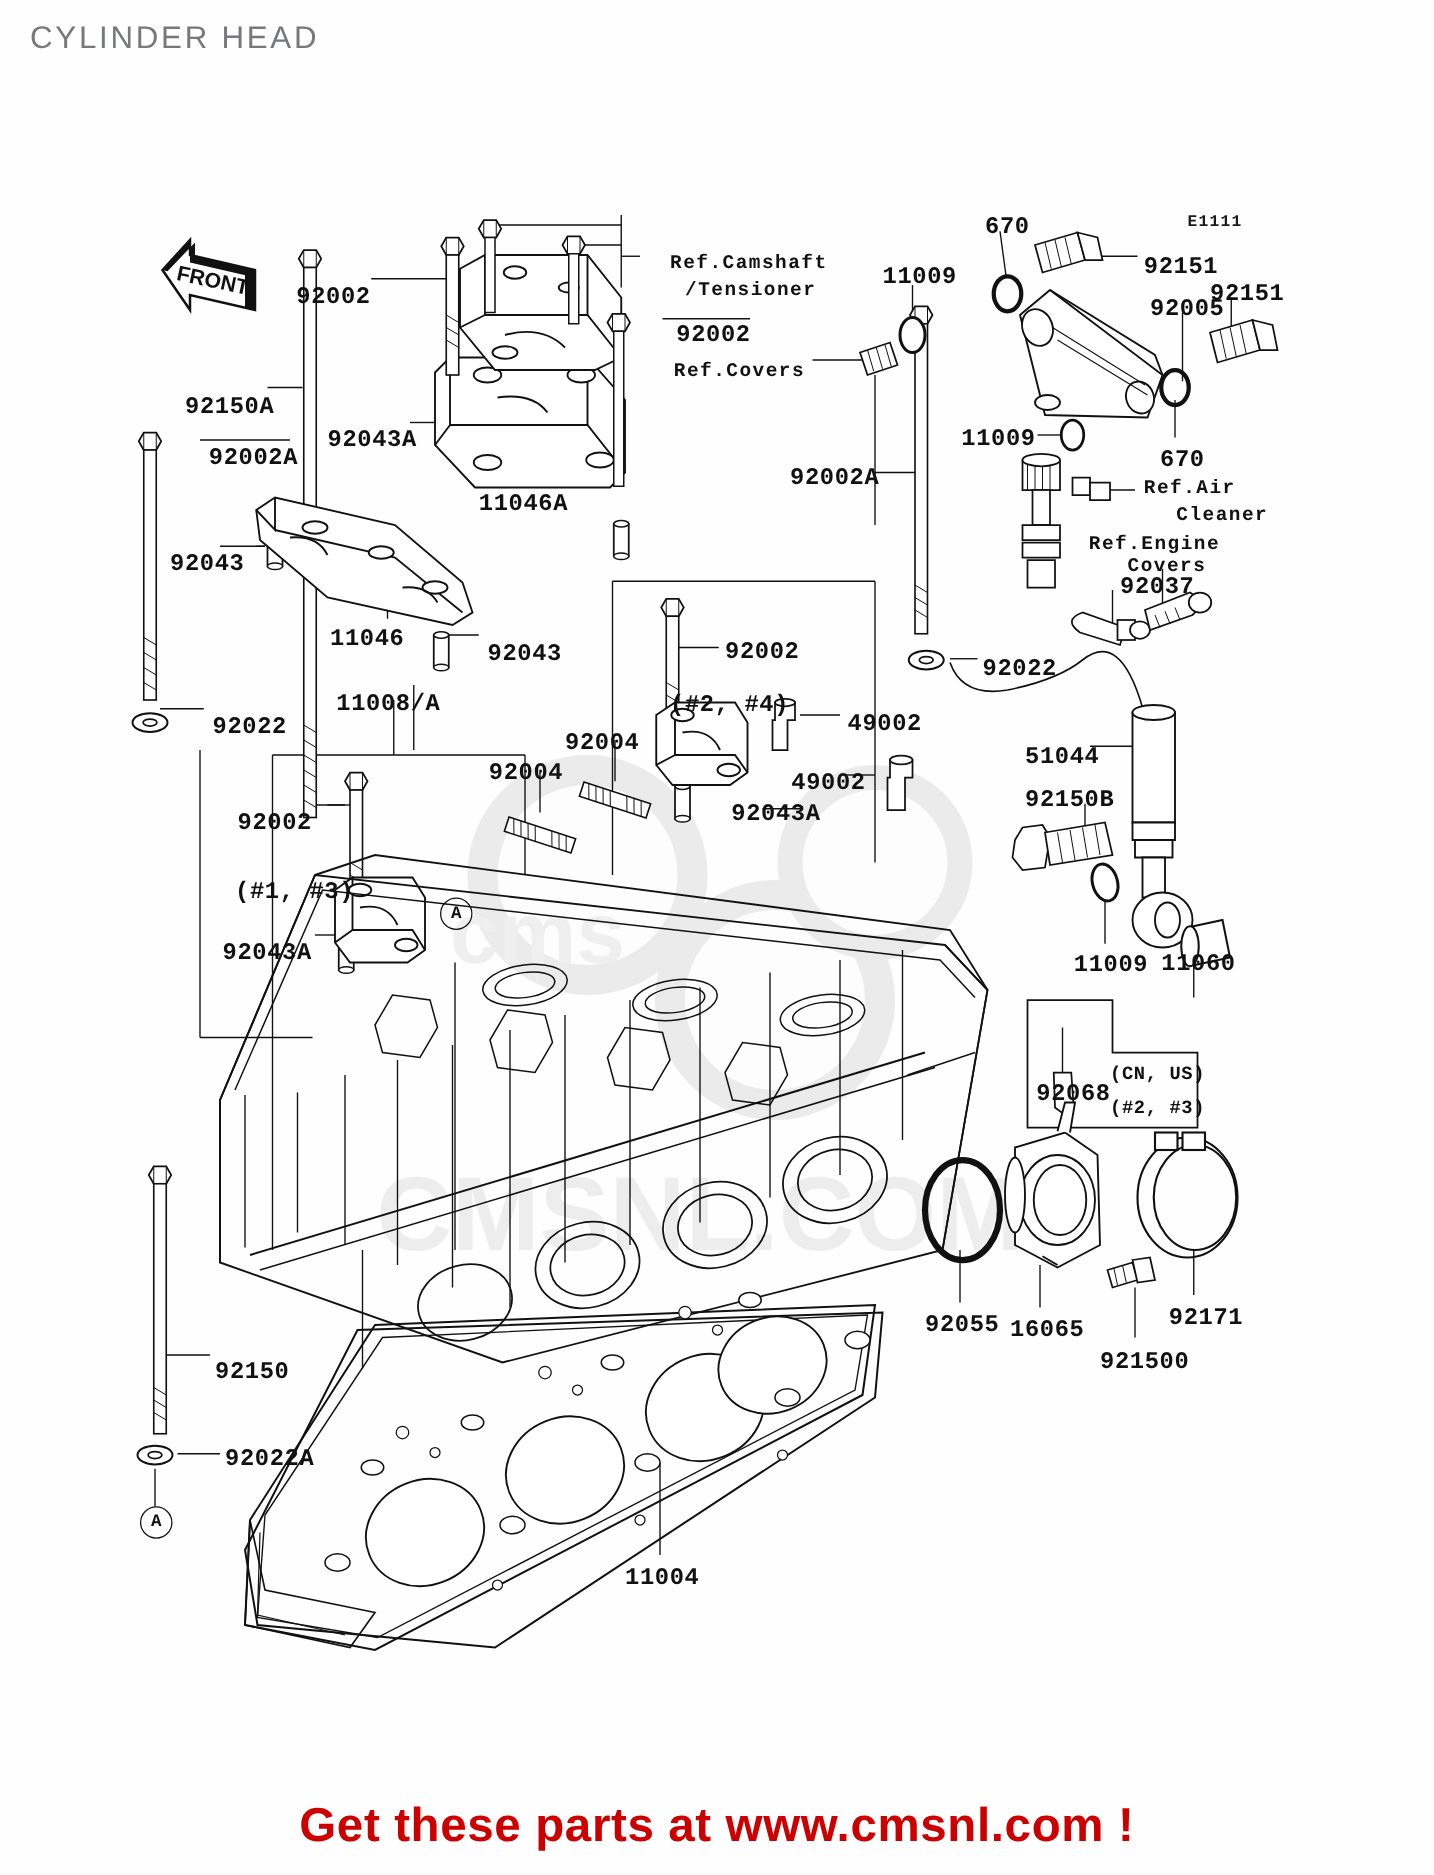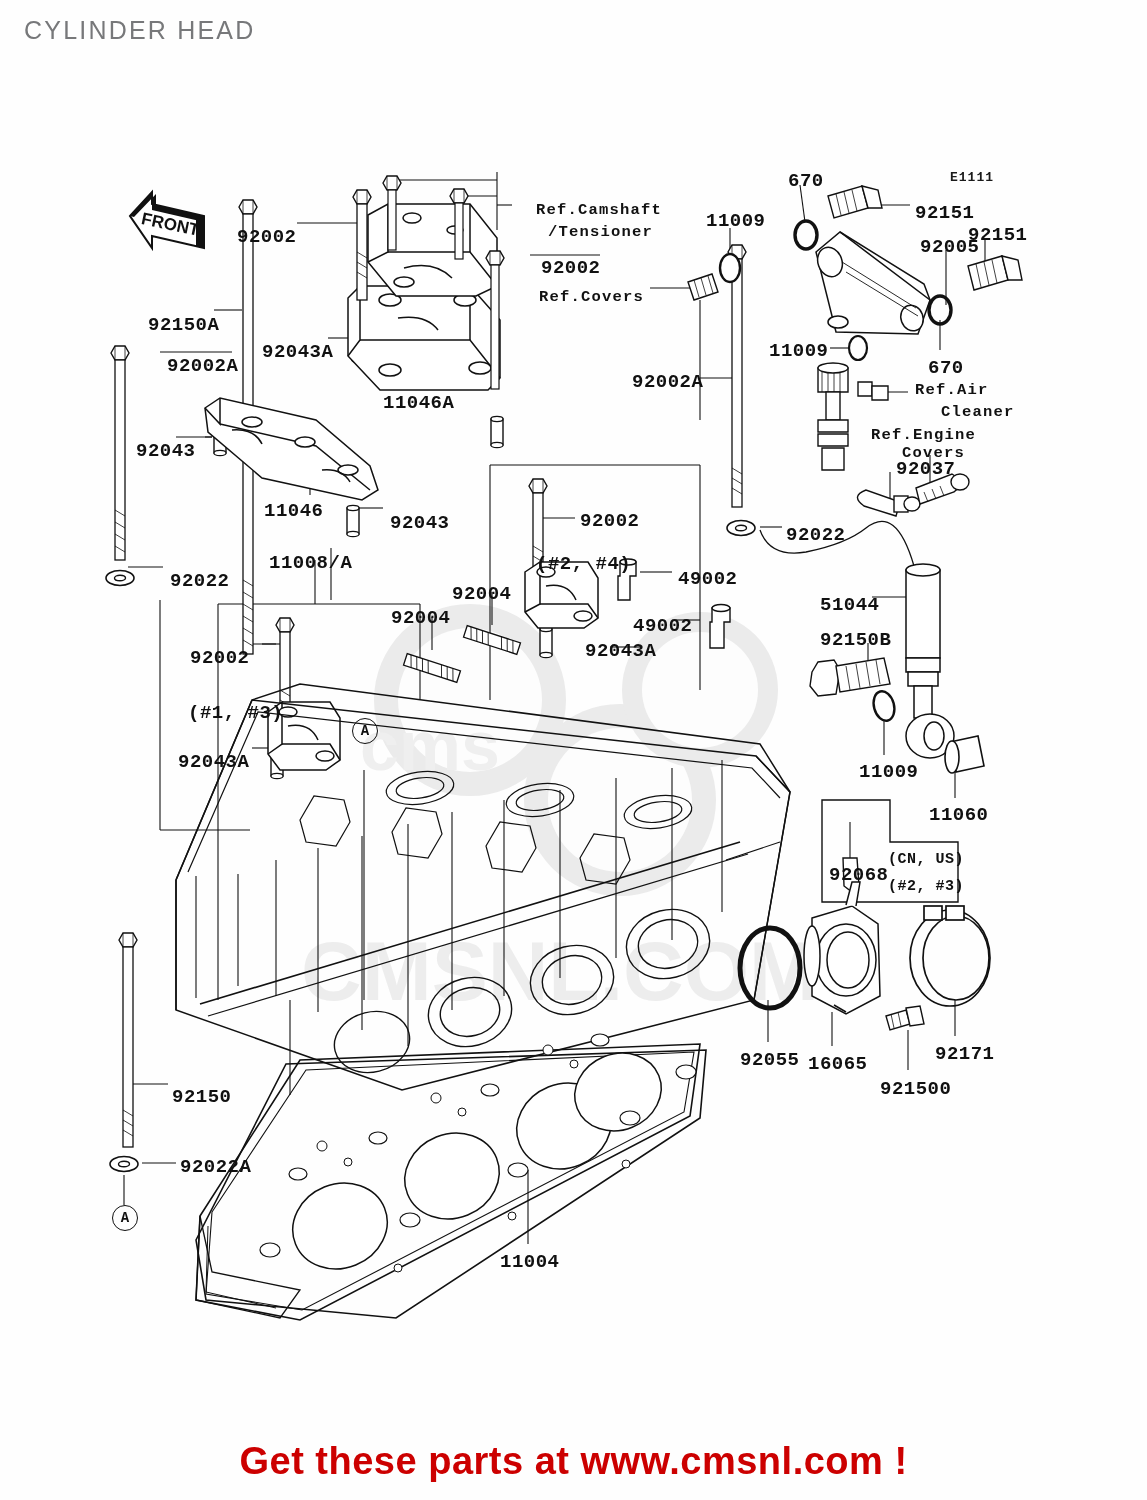--- a/index.html
+++ b/index.html
@@ -752,21 +752,21 @@
       <div class="lbl" style="left: 769px; top: 340px;">11009</div>
       <div class="lbl" style="left: 928px; top: 357px;">670</div>
       <div class="lbl ref" style="left: 915px; top: 381px;">Ref.Air</div>
       <div class="lbl ref" style="left: 941px; top: 403px;">Cleaner</div>
       <div class="lbl ref" style="left: 871px; top: 426px;">Ref.Engine</div>
       <div class="lbl ref" style="left: 902px; top: 444px;">Covers</div>
       <div class="lbl" style="left: 866px; top: 458px; margin-left: 30px;">92037</div>
       <div class="lbl" style="left: 820px; top: 594px;">51044</div>
       <div class="lbl" style="left: 820px; top: 629px;">92150B</div>
       <div class="lbl" style="left: 859px; top: 761px;">11009</div>
-      <div class="lbl" style="left: 929px; top: 804px;">11060</div>
+      <div class="lbl" style="left: 929px; top: 760px;">11060</div>
       <div class="lbl" style="left: 829px; top: 840px; margin-top: 24px;">92068</div>
       <div class="lbl small" style="left: 872px; top: 851px;">(CN, US)</div>
       <div class="lbl small" style="left: 872px; top: 878px;">(#2, #3)</div>
       <div class="lbl" style="left: 740px; top: 1049px;">92055</div>
       <div class="lbl" style="left: 808px; top: 1053px;">16065</div>
       <div class="lbl" style="left: 880px; top: 1078px;">921500</div>
       <div class="lbl" style="left: 935px; top: 1043px;">92171</div>
       <div class="lbl" style="left: 500px; top: 1251px;">11004</div>
     </div>
 

